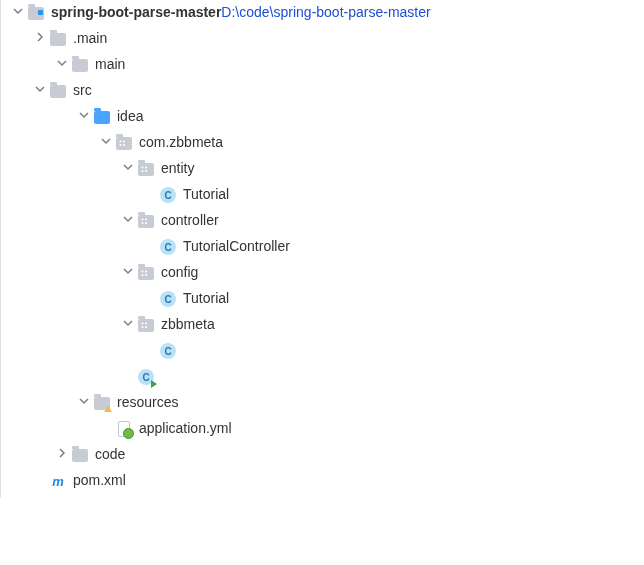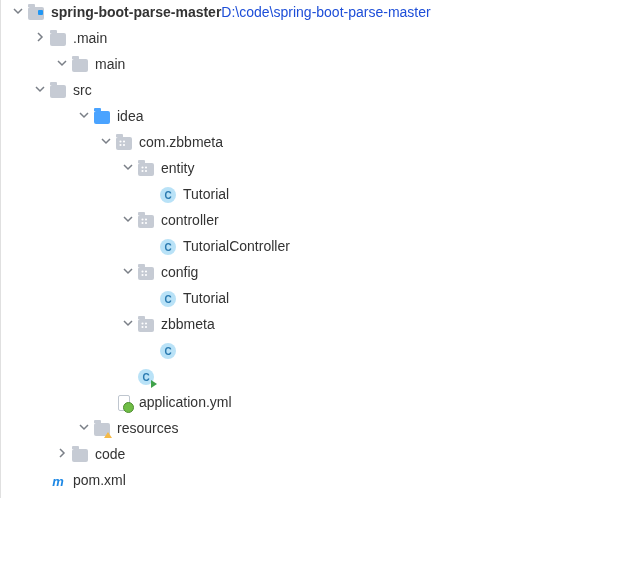--- a/index.html
+++ b/index.html
@@ -321,41 +321,41 @@
     <span class="spacer-arrow"></span>
     <span class="ic">
         <span class="cls cls-run">C</span>
       </span>
   </div>
 
   <div class="row">
     <span class="indent"></span>
       <span class="indent"></span>
       <span class="indent"></span>
+    <span class="arrow">
+        <svg viewBox="0 0 10 10">
+          <path d="M1 3 L5 7 L9 3" fill="none" stroke="currentColor" stroke-width="1.5"></path>
+        </svg>
+      </span>
+    <span class="ic">
+        <span class="folder-res"></span>
+      </span>
+    <span class="label">resources</span>
+  </div>
+  <div class="row">
+    <span class="indent"></span>
+      <span class="indent"></span>
+      <span class="indent"></span>
       <span class="indent"></span>
     <span class="spacer-arrow"></span>
     <span class="ic">
         <span class="yml"></span>
       </span>
     <span class="label">application.yml</span>
   </div>
-  <div class="row">
-    <span class="indent"></span>
-      <span class="indent"></span>
-      <span class="indent"></span>
-    <span class="arrow">
-        <svg viewBox="0 0 10 10">
-          <path d="M1 3 L5 7 L9 3" fill="none" stroke="currentColor" stroke-width="1.5"></path>
-        </svg>
-      </span>
-    <span class="ic">
-        <span class="folder-res"></span>
-      </span>
-    <span class="label">resources</span>
-  </div>
 
   <div class="row">
     <span class="indent"></span>
       <span class="indent"></span>
     <span class="arrow">
         <svg viewBox="0 0 10 10">
           <path d="M3 1 L7 5 L3 9" fill="none" stroke="currentColor" stroke-width="1.5"></path>
         </svg>
       </span>
     <span class="ic">

